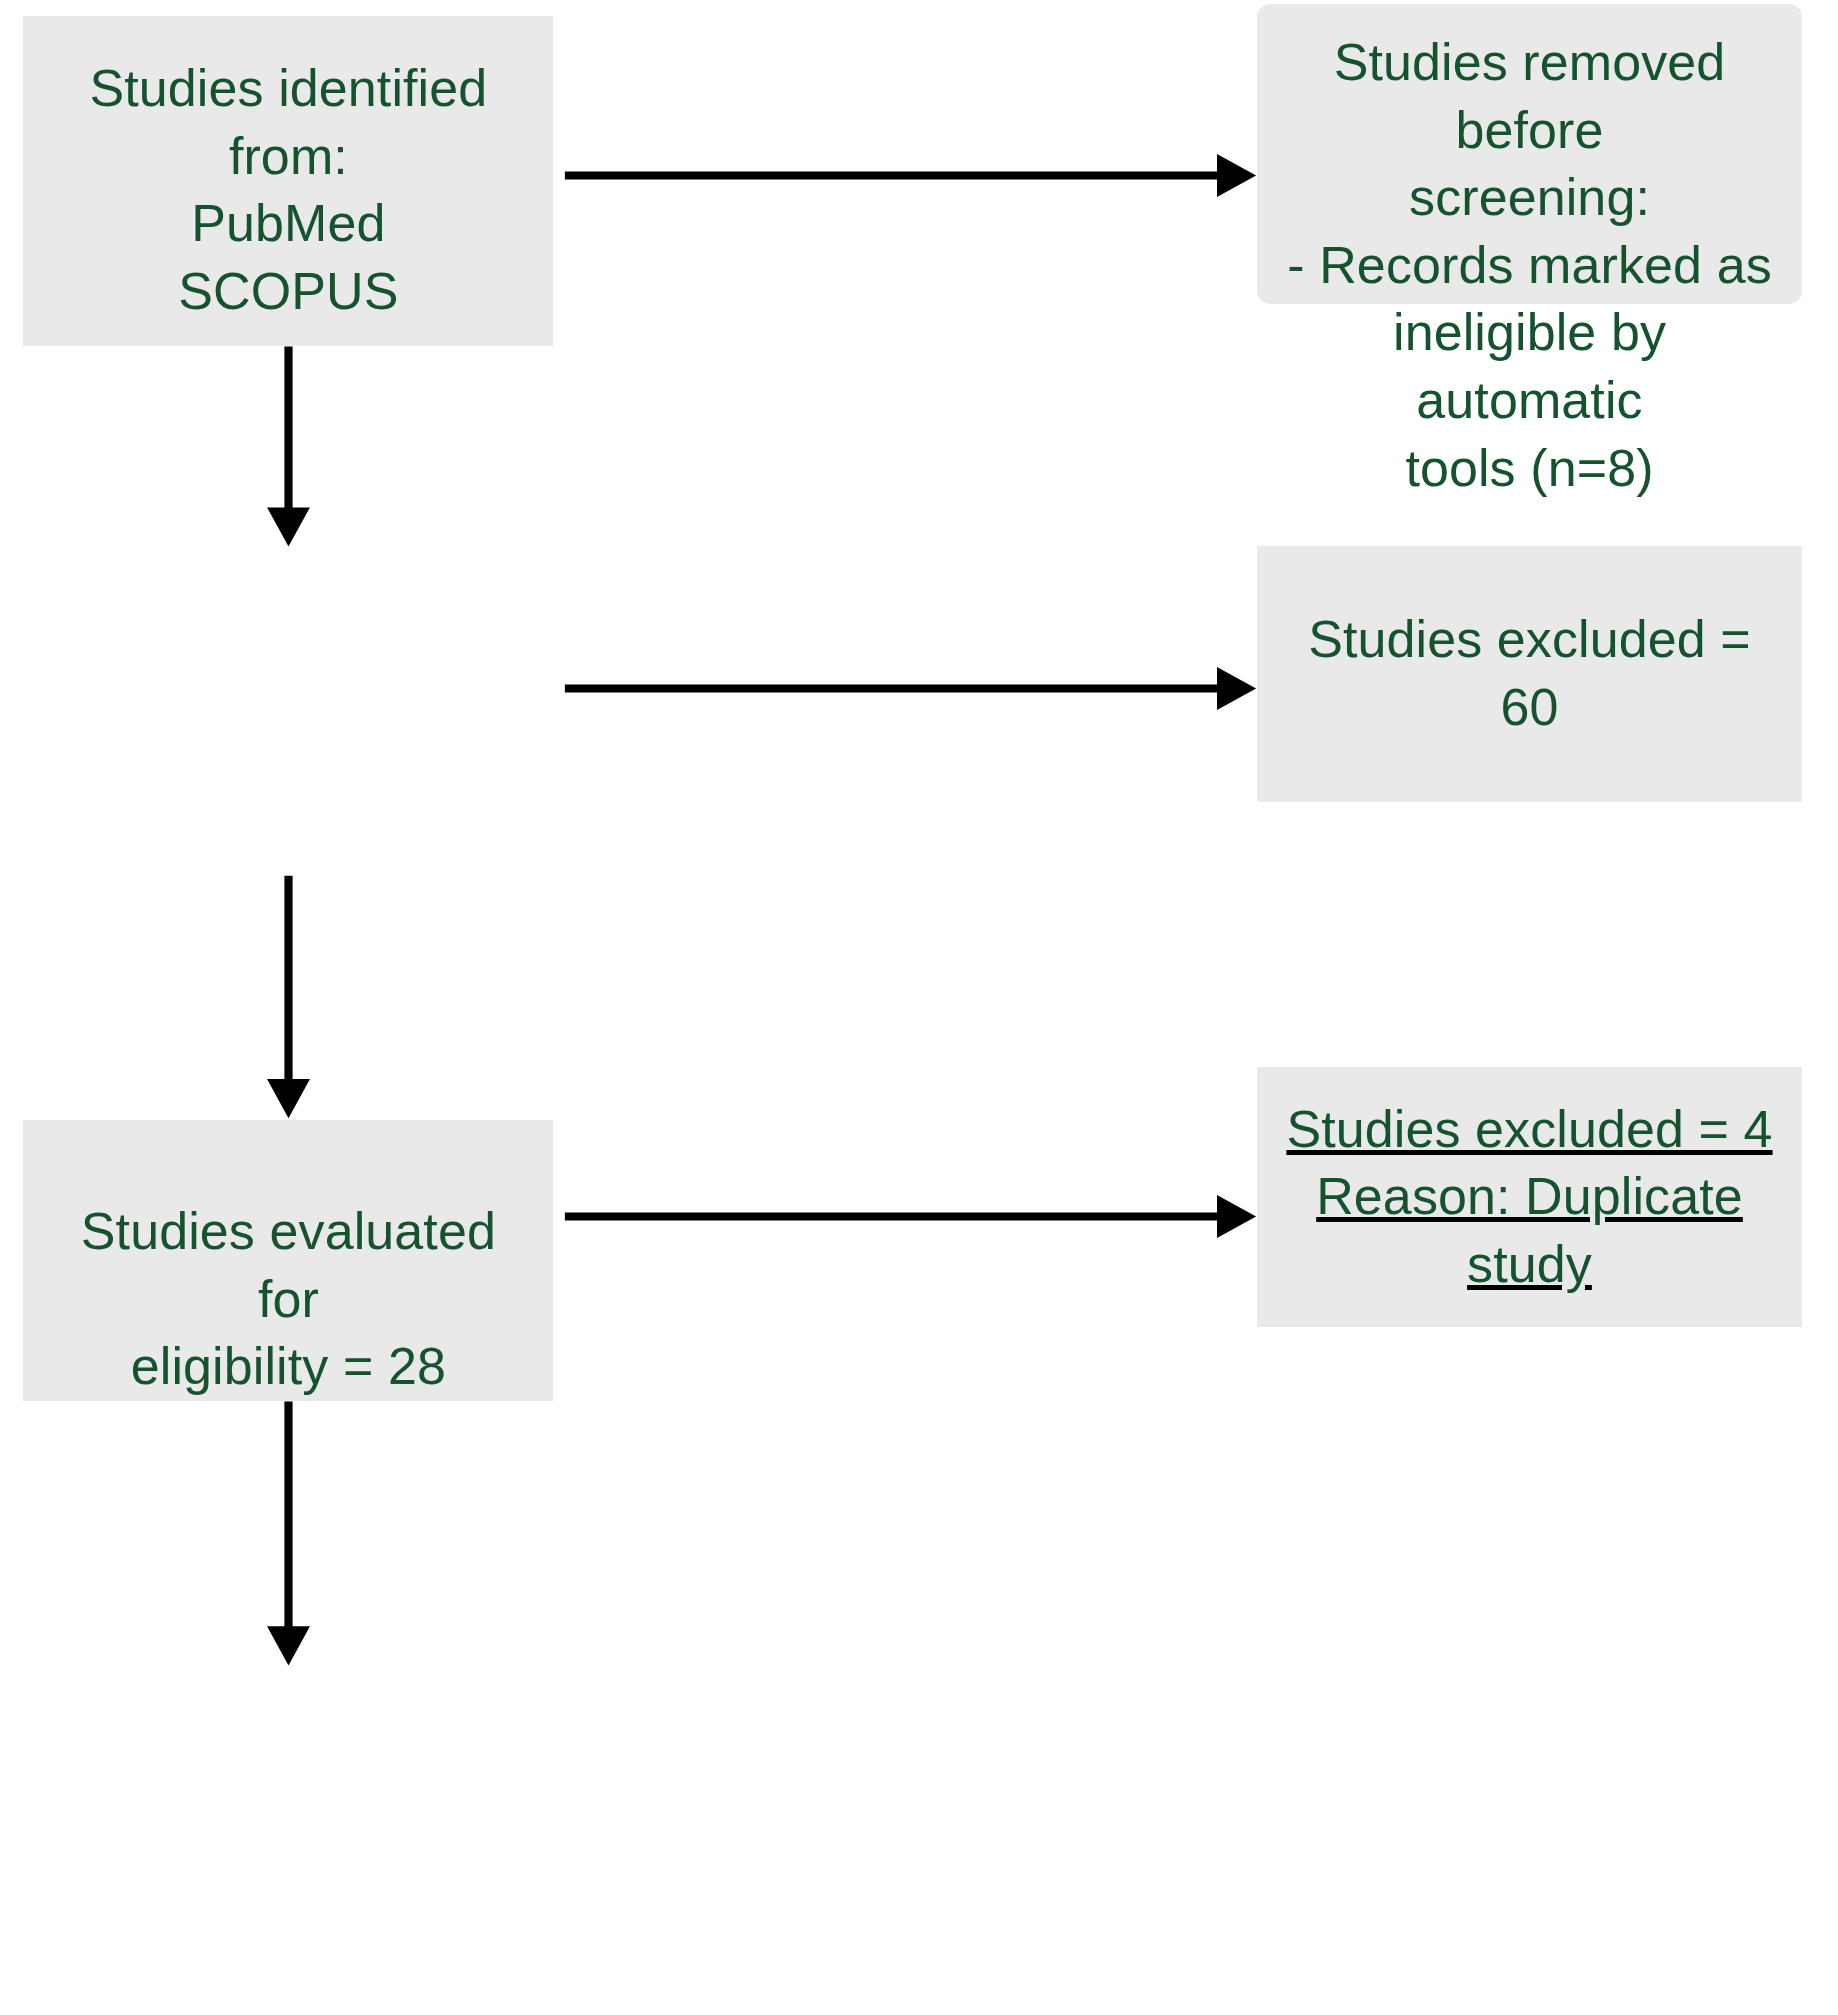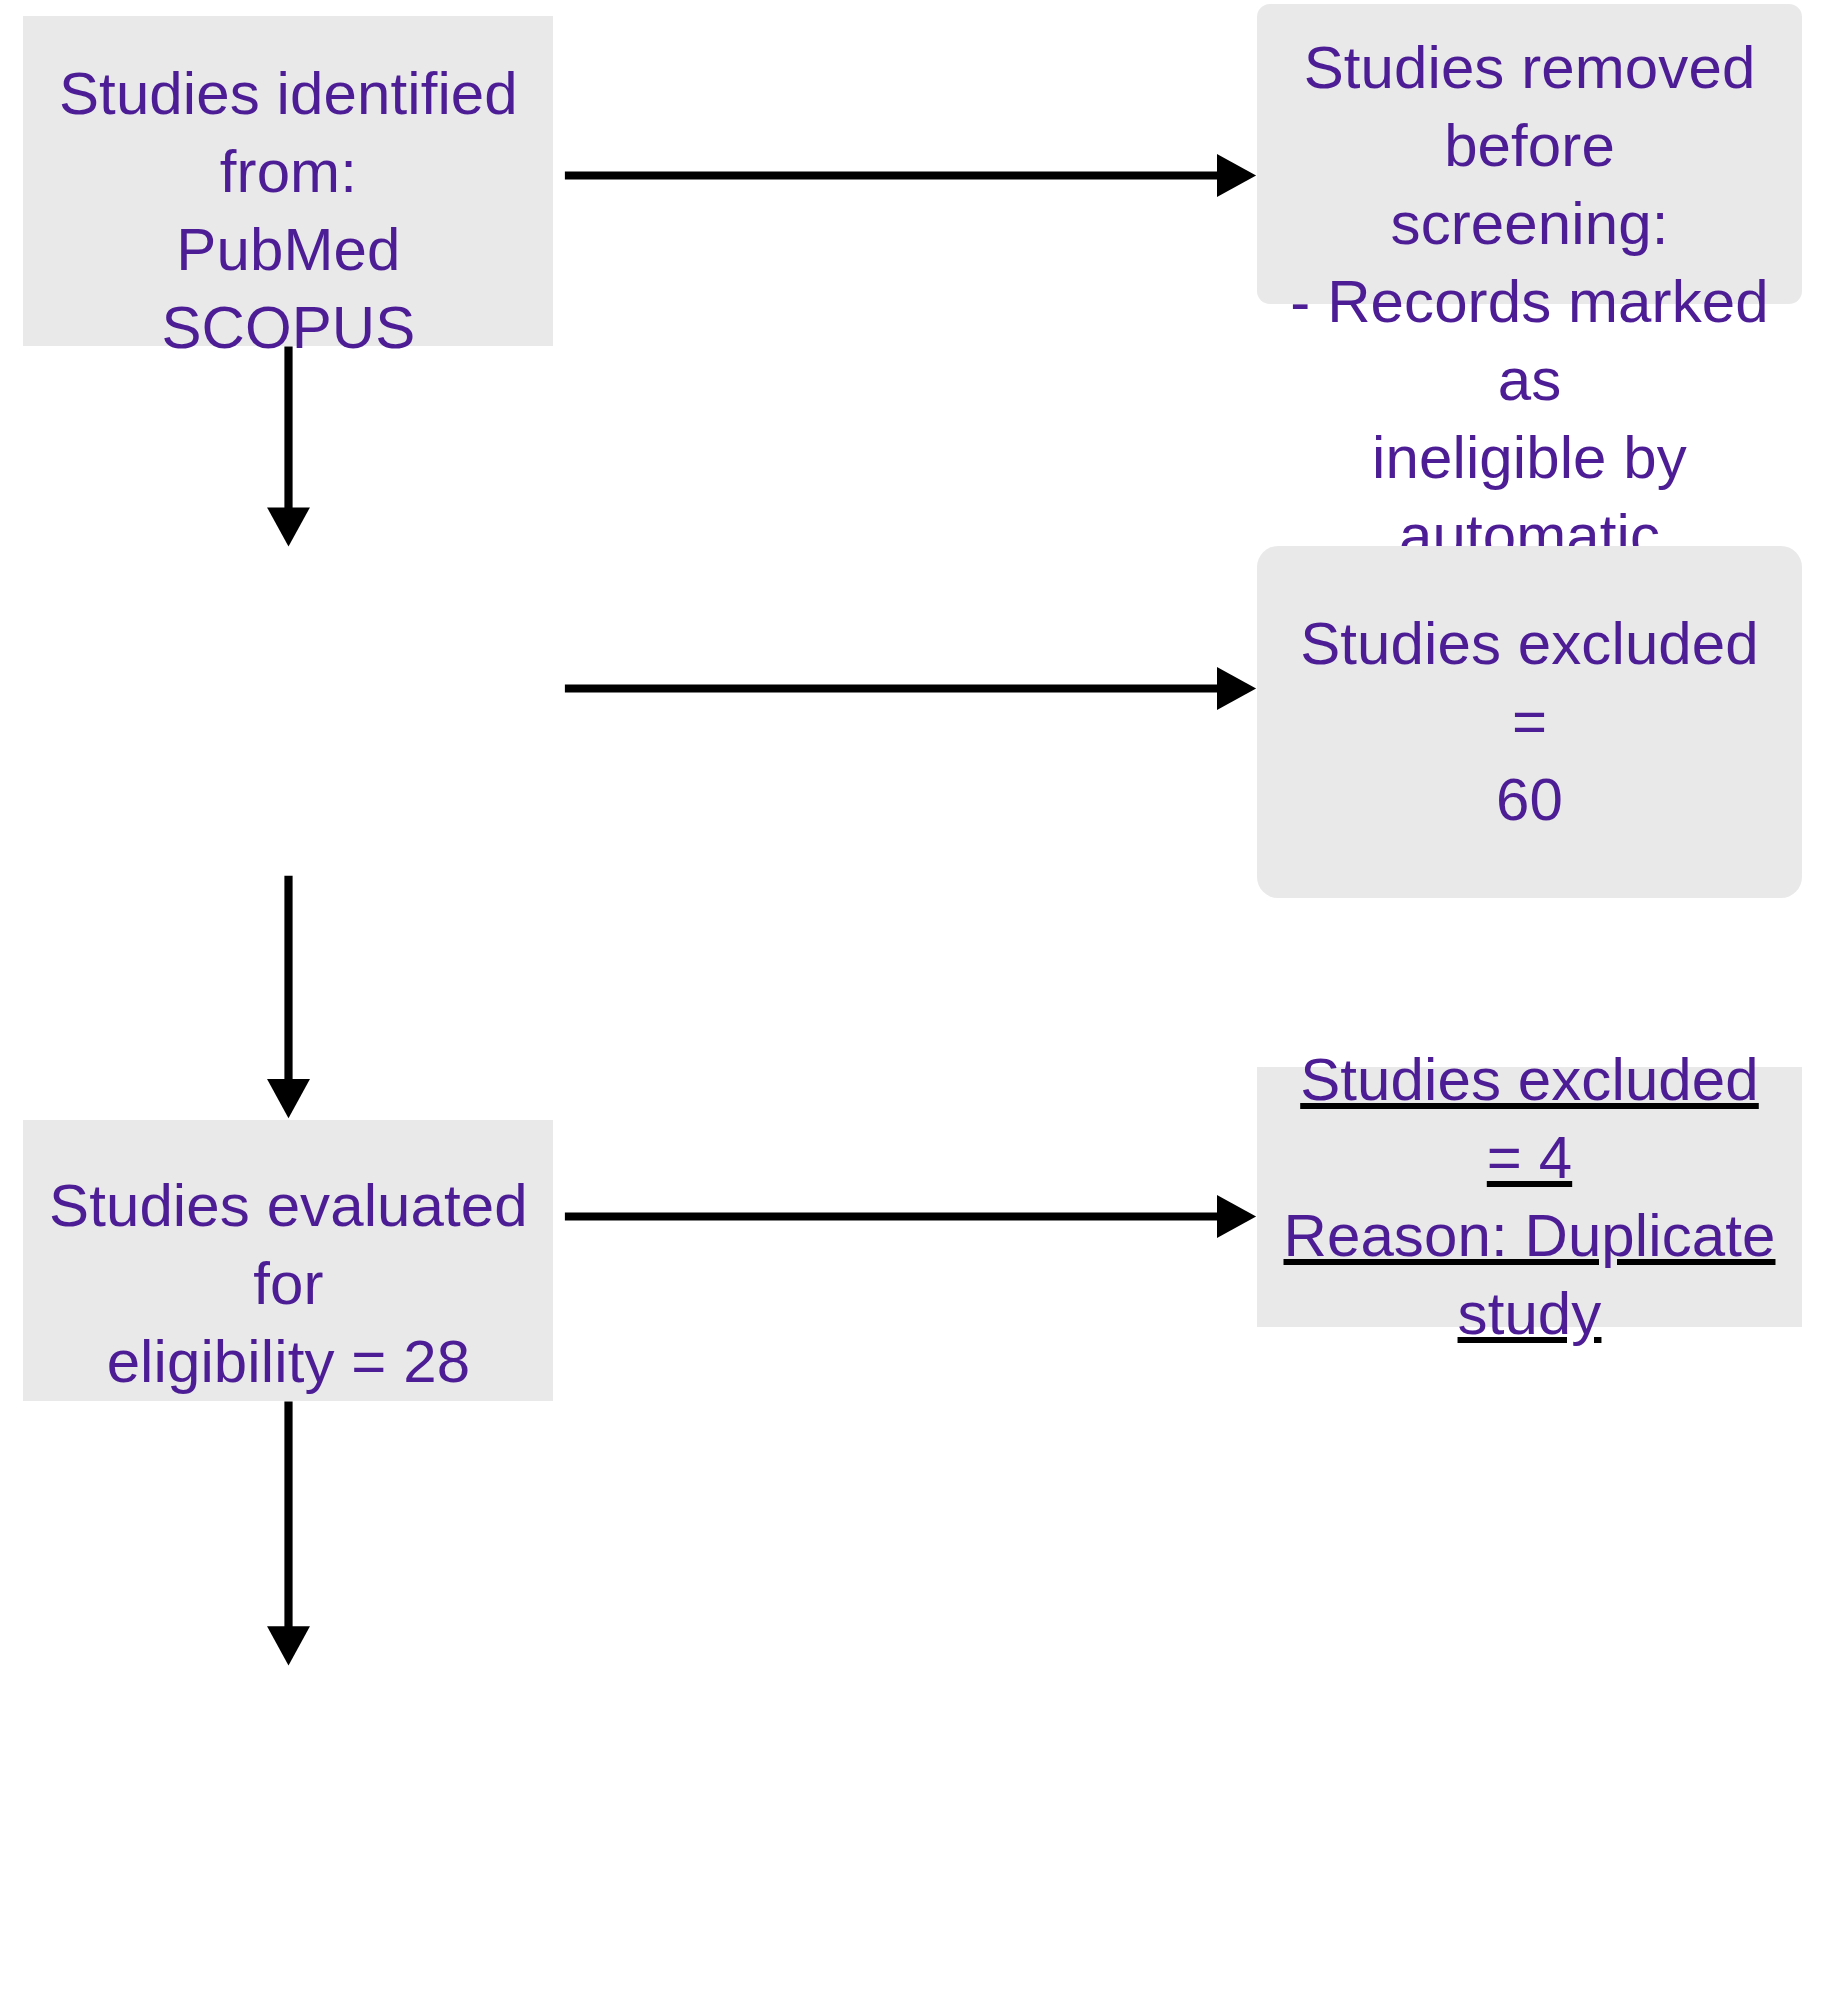--- a/index.html
+++ b/index.html
@@ -22,23 +22,23 @@
     position: absolute;
     background: #e9e9e9;
     box-sizing: border-box;
     display: flex;
     flex-direction: column;
     justify-content: center;
     align-items: center;
     padding: 0 24px;
   }
   .box-text {
-    font-size: 60px;
+    font-size: 52px;
     line-height: 1.30;
-    color: #4c1d95;
+    color: #14532d;
     text-align: center;
     white-space: pre-line;
     letter-spacing: 0.1px;
     width: 100%;
   }
   
   .box--identified   { justify-content: flex-start; padding-top: 39px; }
   .box--removed      { justify-content: flex-start; padding-top: 25px; }
   .box--screened     { justify-content: center; }
   .box--excluded60   { justify-content: center; }
@@ -95,21 +95,21 @@
 PubMed
 SCOPUS</div>
     </div>
     <div class="flow-box box--removed" style="left: 1257px; top: 4px; width: 545px; height: 300px; border-radius: 13px;">
       <div class="box-text">Studies removed before
 screening:
 - Records marked as
 ineligible by automatic
 tools (n=8)</div>
     </div>
-    <div class="flow-box box--excluded60" style="left: 1257px; top: 546px; width: 545px; height: 352px; border-radius: 21px;">
+    <div class="flow-box box--excluded60" style="left: 1257px; top: 546px; width: 545px; height: 256px;">
       <div class="box-text">Studies excluded =
 60</div>
     </div>
     <div class="flow-box box--evaluated" style="left: 23.4px; top: 1120px; width: 530px; height: 281px; justify-content: flex-end;">
       <div class="box-text">Studies evaluated for
 eligibility = 28</div>
     </div>
     <div class="flow-box box--excluded4" style="left: 1257px; top: 1067px; width: 545px; height: 260px;">
       <div class="box-text">Studies excluded = 4
 Reason: Duplicate

